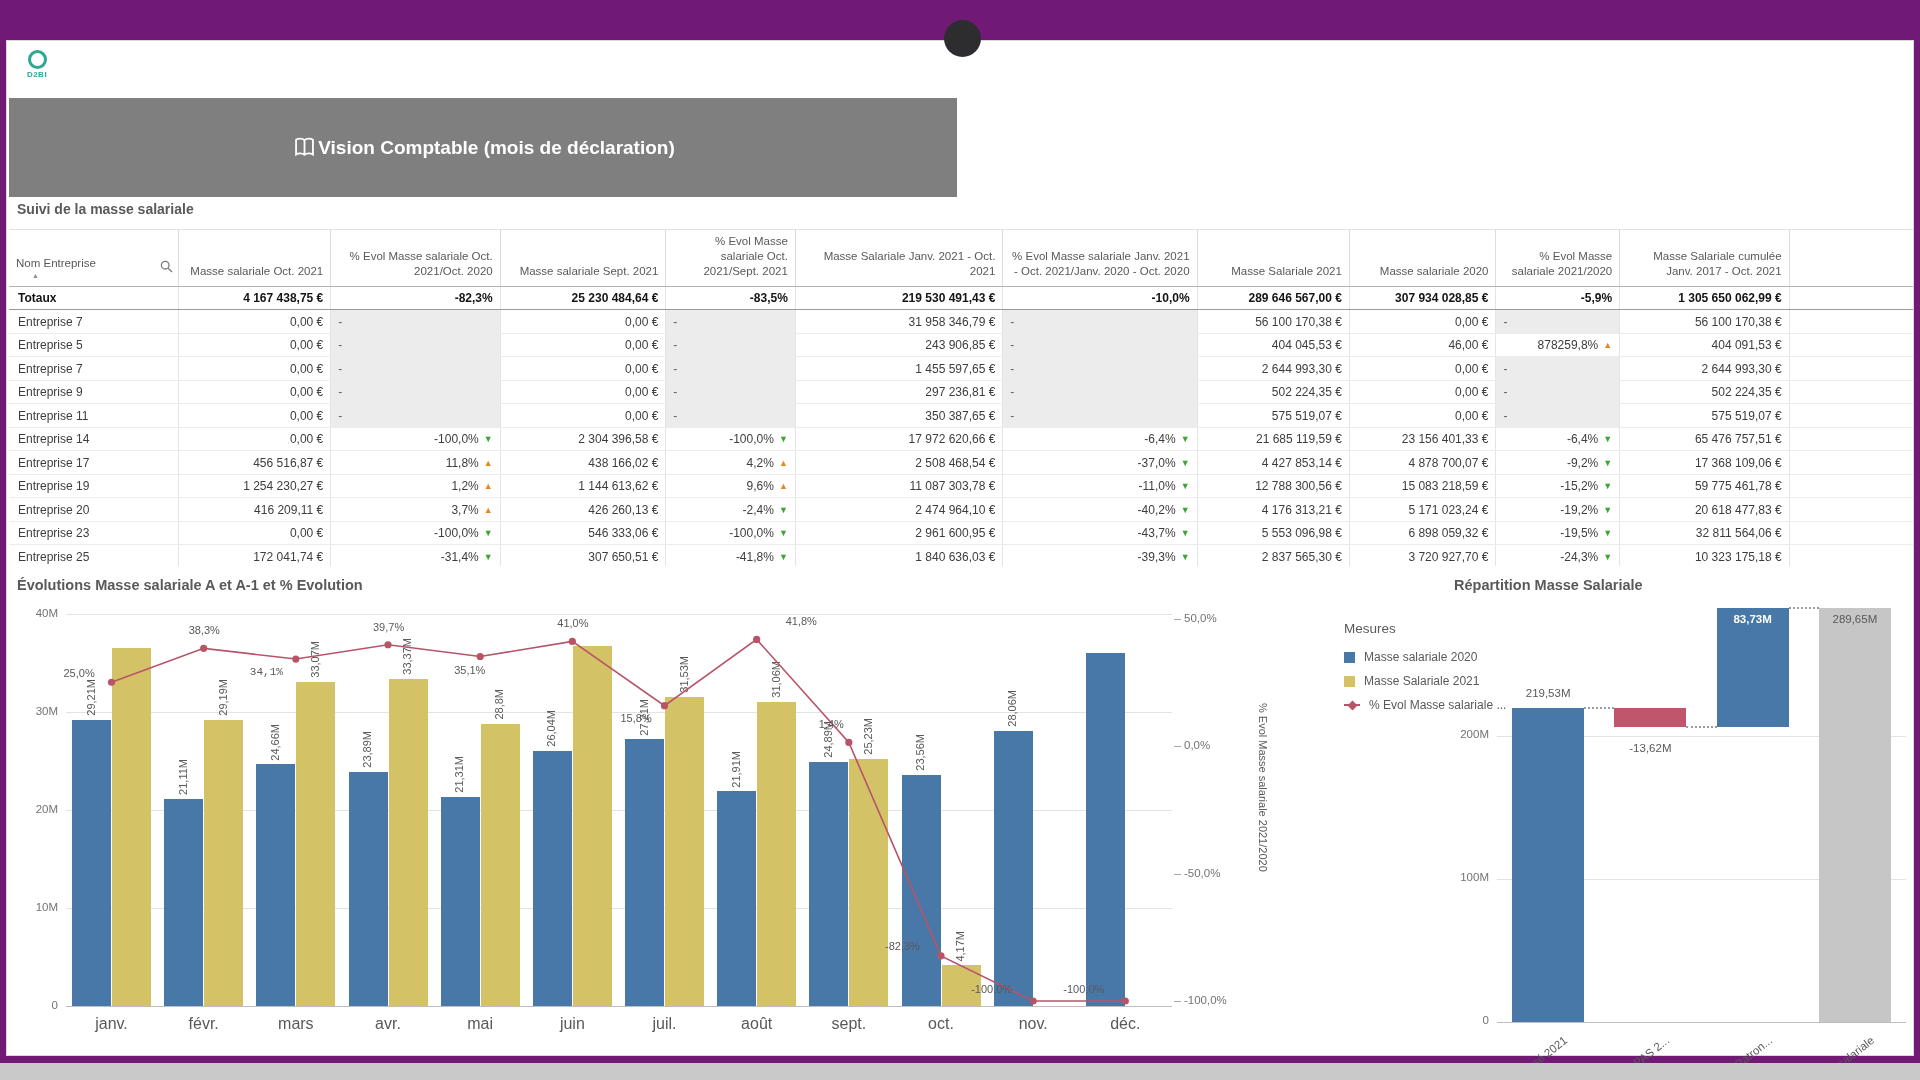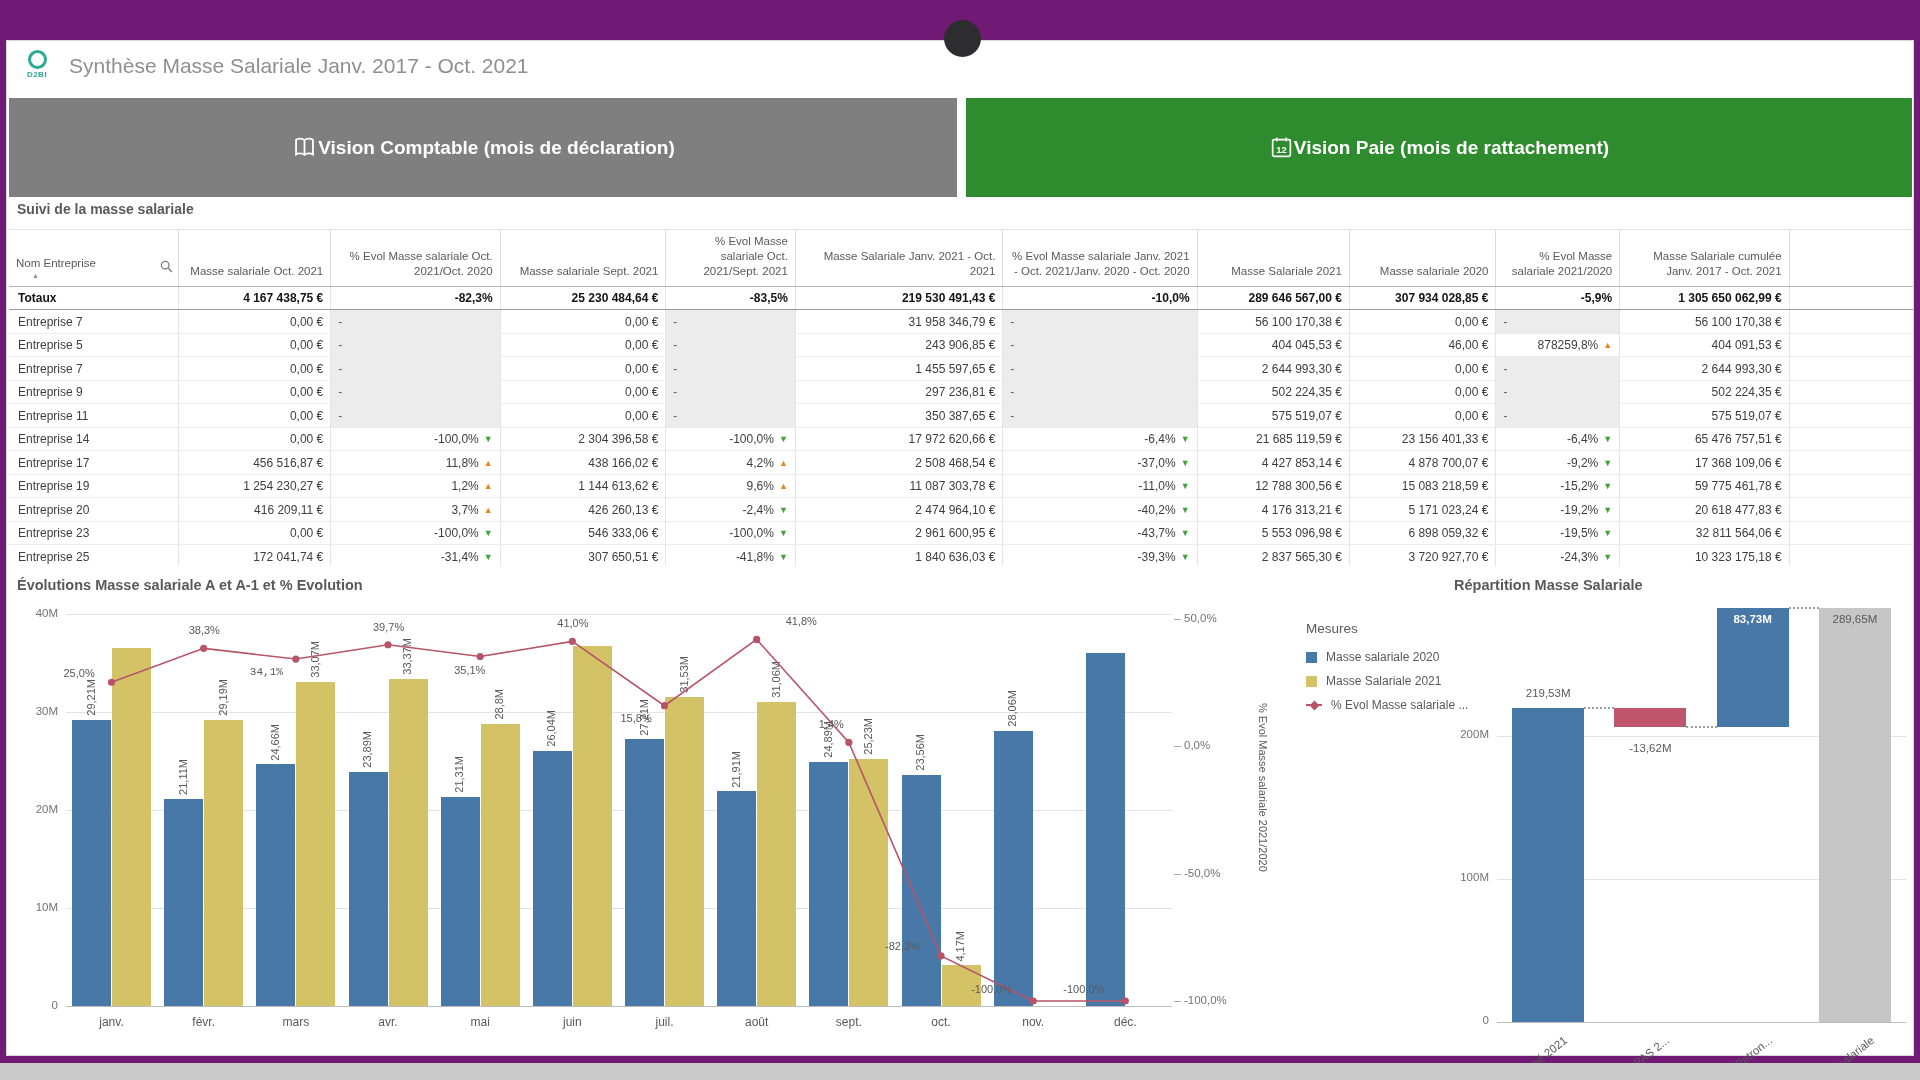--- a/index.html
+++ b/index.html
@@ -41,24 +41,24 @@
   .chart-title{position:absolute;left:8px;top:4px;font-size:14.5px;font-weight:bold;color:#595959;white-space:nowrap}
   .plot{position:absolute}
   .gridline{position:absolute;left:0;width:100%;height:0;border-top:1px solid #e3e3e3}
   .gridline.axis{border-top:1px solid #bdbdbd}
   .bar{position:absolute}
   .blabel{position:absolute;writing-mode:vertical-rl;transform:rotate(180deg);font-size:11px;color:#595959;white-space:nowrap}
   .blabel.inw{color:#fff}
   .ylab{position:absolute;font-size:11.5px;color:#737373;text-align:right}
   .y2lab{position:absolute;font-size:11.5px;color:#737373;text-align:left;white-space:nowrap}
   .y2tick{position:absolute;width:7px;height:0;border-top:1px solid #a9a9a9}
-  .xlab{position:absolute;font-size:12px;color:#595959;text-align:center}
+  .xlab{position:absolute;font-size:16px;color:#595959;text-align:center}
   .ptlab{position:absolute;font-size:11px;color:#595959;white-space:nowrap;z-index:5}
   .y2title{position:absolute;writing-mode:vertical-rl;font-size:11px;color:#595959;white-space:nowrap}
-  .legend{position:absolute;left:1297px;top:48px;width:160px}
+  .legend{position:absolute;left:1335px;top:48px;width:160px}
   .legend-title{font-size:13.5px;color:#595959;margin-bottom:14px}
   .litem{display:flex;align-items:center;gap:9px;margin-bottom:10px;font-size:12px;color:#595959;white-space:nowrap}
   .sw{width:11px;height:11px;flex:0 0 11px}
   .lmark{position:relative;width:16px;height:2px;flex:0 0 16px}
   .lmark i{position:absolute;left:5px;top:-2.5px;width:7px;height:7px;transform:rotate(45deg);display:block}
   .wlab{position:absolute;font-size:11.5px;color:#595959;text-align:center;z-index:4}
   .wlab.inw{color:#fff;font-weight:bold}
   .wxlab{position:absolute;font-size:11.5px;color:#595959;text-align:right;transform:rotate(-38deg);transform-origin:100% 0;white-space:nowrap}
   .connector{position:absolute;height:0;border-top:2px dotted #9c9c9c;z-index:3}
   svg.lineovl{position:absolute;left:0;top:0;pointer-events:none;z-index:4}
@@ -68,43 +68,31 @@
 
 <div class="stage">
   <div class="cam-dot"></div>
 
   <div class="frame">
 
     <div class="logo">
       <div class="logo-ring"></div>
       <div class="logo-text">D2BI</div>
     </div>
-    <div class="page-title">Synthèse Masse Salariale Janv. 2017 - Oct. 2021</div>
 
     <button class="btn-view" id="btnComptable" style="background: rgb(127, 127, 127);">
       <span class="btn-icon">
         <svg width="27" height="23" viewBox="0 0 24 20" fill="none" stroke="#fff" stroke-width="1.6">
           <path d="M12 3.5 C10 1.8 6.5 1.8 4.5 3.2 V16.2 C6.5 14.8 10 14.8 12 16.5 C14 14.8 17.5 14.8 19.5 16.2 V3.2 C17.5 1.8 14 1.8 12 3.5 Z"></path>
           <line x1="12" y1="3.5" x2="12" y2="16.5"></line>
         </svg>
       </span>
       <span>Vision Comptable (mois de déclaration)</span>
     </button>
 
-    <button class="btn-view" id="btnPaie" style="background: rgb(46, 139, 46);">
-      <span class="btn-icon">
-        <svg width="25" height="25" viewBox="0 0 24 24" fill="none" stroke="#fff" stroke-width="1.6">
-          <rect x="3.5" y="4.5" width="17" height="16" rx="1.5"></rect>
-          <line x1="7.5" y1="2.5" x2="7.5" y2="6"></line>
-          <line x1="16.5" y1="2.5" x2="16.5" y2="6"></line>
-          <text x="12" y="17" text-anchor="middle" font-size="9" fill="#fff" stroke="none" font-weight="bold" font-family="Liberation Sans, sans-serif">12</text>
-        </svg>
-      </span>
-      <span>Vision Paie (mois de rattachement)</span>
-    </button>
 
     <div class="table-title">Suivi de la masse salariale</div>
     <div class="table-wrap" id="tableWrap">
         <table class="qtable">
           <colgroup>
             <col style="width: 8.9%;">
             <col style="width: 8%;">
             <col style="width: 8.9%;">
             <col style="width: 8.7%;">
             <col style="width: 6.8%;">

